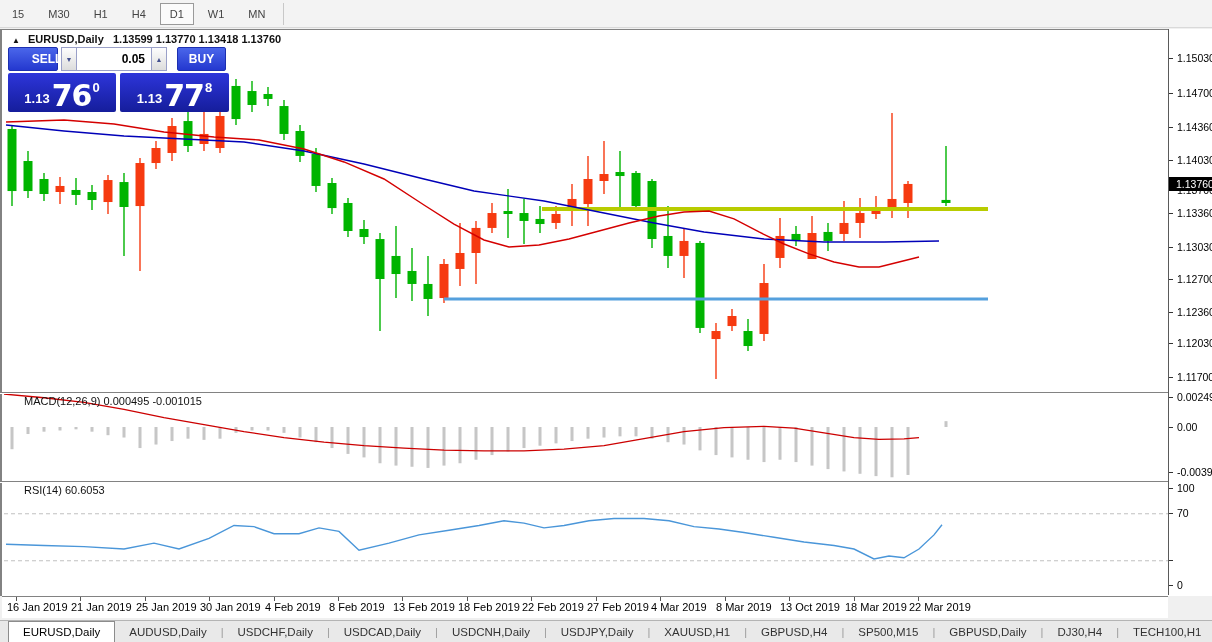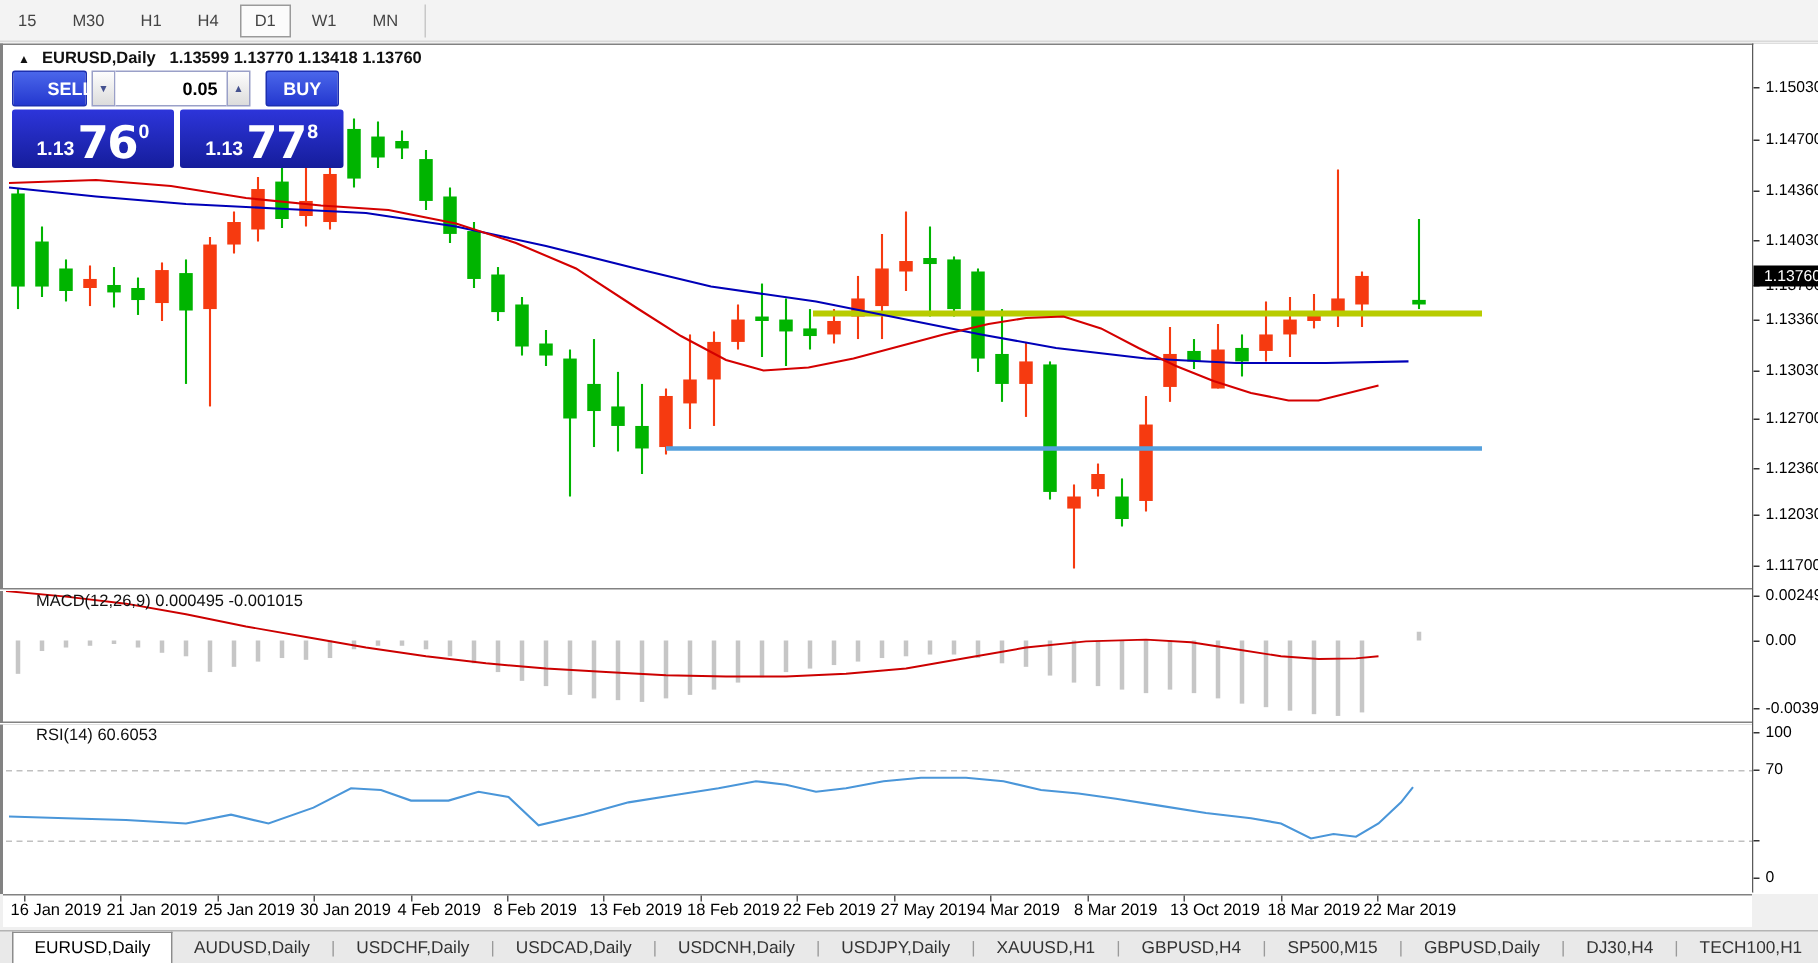--- a/index.html
+++ b/index.html
@@ -351,21 +351,21 @@
     <div class="date-lab" style="left: 263px;">4 Feb 2019</div>
     <div class="date-tick" style="left: 336px;"></div>
     <div class="date-lab" style="left: 327px;">8 Feb 2019</div>
     <div class="date-tick" style="left: 400px;"></div>
     <div class="date-lab" style="left: 391px;">13 Feb 2019</div>
     <div class="date-tick" style="left: 465px;"></div>
     <div class="date-lab" style="left: 456px;">18 Feb 2019</div>
     <div class="date-tick" style="left: 529px;"></div>
     <div class="date-lab" style="left: 520px;">22 Feb 2019</div>
     <div class="date-tick" style="left: 594px;"></div>
-    <div class="date-lab" style="left: 585px;">27 May 2019</div>
+    <div class="date-lab" style="left: 585px;">27 Feb 2019</div>
     <div class="date-tick" style="left: 658px;"></div>
     <div class="date-lab" style="left: 649px;">4 Mar 2019</div>
     <div class="date-tick" style="left: 723px;"></div>
     <div class="date-lab" style="left: 714px;">8 Mar 2019</div>
     <div class="date-tick" style="left: 787px;"></div>
     <div class="date-lab" style="left: 778px;">13 Oct 2019</div>
     <div class="date-tick" style="left: 852px;"></div>
     <div class="date-lab" style="left: 843px;">18 Mar 2019</div>
     <div class="date-tick" style="left: 916px;"></div>
     <div class="date-lab" style="left: 907px;">22 Mar 2019</div>

